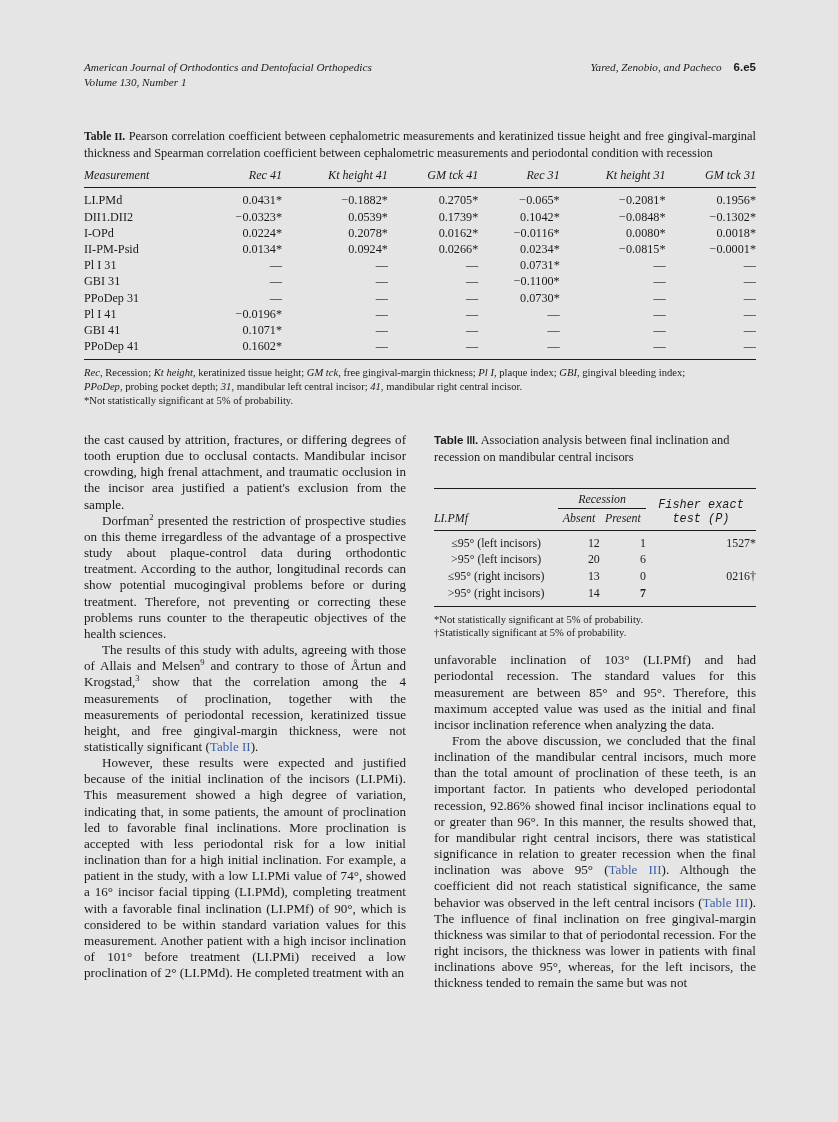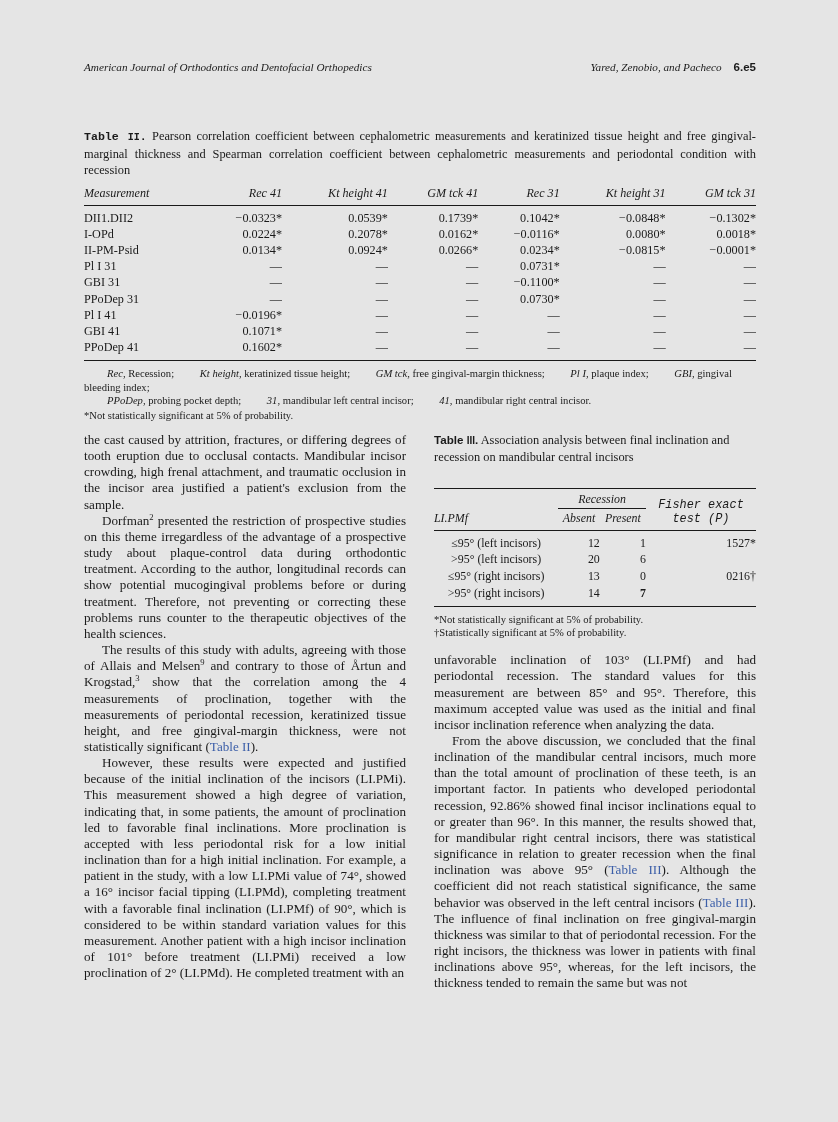--- a/index.html
+++ b/index.html
@@ -55,21 +55,21 @@
     top: 128px;
     width: 672px;
   }
   .tbl-caption {
     font-size: 12.4px;
     line-height: 16.2px;
     text-align: justify;
     margin-bottom: 5px;
   }
   .tbl-caption .lbl {
-    font-family: Liberation Mono, monospace;
+    font-family: Liberation Serif, serif;
     font-weight: bold;
     font-size: 11.6px;
   }
   .tbl-caption .lbl .sc { font-size: 10px; }
 
   table.t2 {
     width: 100%;
     border-collapse: collapse;
     font-size: 12.2px;
   }
@@ -103,21 +103,21 @@
     white-space: nowrap;
   }
   table.t2 td.first {
     text-align: left;
   }
   .t2-foot {
     font-size: 10.6px;
     line-height: 13.6px;
     margin-top: 6px;
   }
-  .t2-foot .it { font-style: italic; margin-left: 23px; }
+  .t2-foot .it { font-style: italic; }
   .t2-foot .star { display: block; margin-top: 1px; }
 
   
   .cols {
     position: absolute;
     left: 84px;
     top: 432px;
     width: 672px;
     height: 620px;
   }
@@ -212,20 +212,21 @@
 
 <div class="page">
 
   <div class="runhead">
     <div class="rh-row">
       <span class="rh-left">American Journal of Orthodontics and Dentofacial Orthopedics</span>
       <span class="rh-right">
         <span>Yared, Zenobio, and Pacheco</span><span class="rh-page">6.e5</span>
       </span>
     </div>
+    <div class="rh-vol">Volume 130, Number 1</div>
   </div>
 
   <div class="table2-wrap">
 
     <div class="tbl-caption">
       <span class="lbl">Table <span class="sc">II</span>.</span>
       <span>Pearson correlation coefficient between cephalometric measurements and keratinized tissue height and free gingival-marginal thickness and Spearman correlation coefficient between cephalometric measurements and periodontal condition with recession</span>
     </div>
 
     <table class="t2">
@@ -235,20 +236,29 @@
           <th>Rec 41</th>
           <th>Kt height 41</th>
           <th>GM tck 41</th>
           <th>Rec 31</th>
           <th>Kt height 31</th>
           <th>GM tck 31</th>
         </tr>
       </thead>
       <tbody>
         <tr>
+          <td class="first">LI.PMd</td>
+          <td>0.0431*</td>
+          <td>−0.1882*</td>
+          <td>0.2705*</td>
+          <td>−0.065*</td>
+          <td>−0.2081*</td>
+          <td>0.1956*</td>
+        </tr>
+        <tr>
           <td class="first">DII1.DII2</td>
           <td>−0.0323*</td>
           <td>0.0539*</td>
           <td>0.1739*</td>
           <td>0.1042*</td>
           <td>−0.0848*</td>
           <td>−0.1302*</td>
         </tr>
         <tr>
           <td class="first">I-OPd</td>

